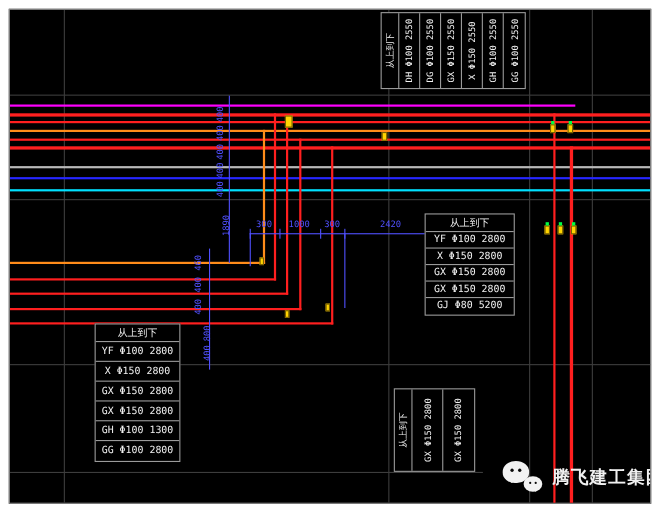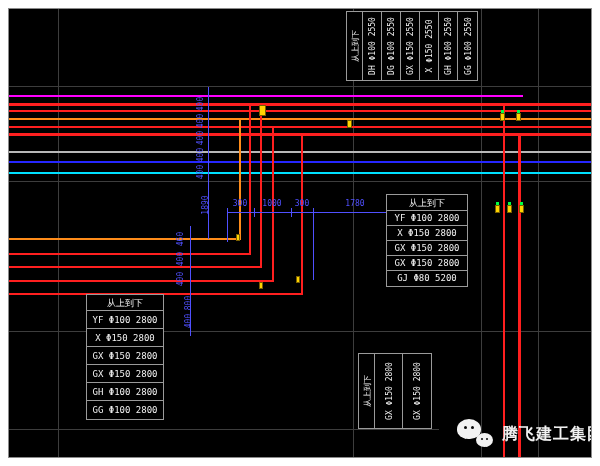--- a/index.html
+++ b/index.html
@@ -120,21 +120,21 @@
     <div class="dimline" style="left:245px;top:199px;width:1px;height:9px;"></div>
     <div class="dimline" style="left:282px;top:199px;width:1px;height:9px;"></div>
     <div class="dimline" style="left:304px;top:199px;width:1px;height:9px;"></div>
     <div class="dimline" style="left:388px;top:199px;width:1px;height:9px;"></div>
     <div class="dimline" style="left:304px;top:203px;width:1px;height:68px;"></div>
     <div class="dimline" style="left:218px;top:203px;width:1px;height:30px;"></div>
 
     <span class="dimlabel" style="left:231px;top:195px;">300</span>
     <span class="dimlabel" style="left:263px;top:195px;">1000</span>
     <span class="dimlabel" style="left:293px;top:195px;">300</span>
-    <span class="dimlabel" style="left:346px;top:195px;">1780</span>
+    <span class="dimlabel" style="left:346px;top:195px;">2420</span>
     <span class="dimlabel rot" style="left:192px;top:95px;">400</span>
     <span class="dimlabel rot" style="left:192px;top:112px;">400</span>
     <span class="dimlabel rot" style="left:192px;top:129px;">400</span>
     <span class="dimlabel rot" style="left:192px;top:146px;">400</span>
     <span class="dimlabel rot" style="left:192px;top:163px;">400</span>
     <span class="dimlabel rot" style="left:197px;top:196px;">1890</span>
     <span class="dimlabel rot" style="left:172px;top:230px;">460</span>
     <span class="dimlabel rot" style="left:172px;top:250px;">400</span>
     <span class="dimlabel rot" style="left:172px;top:270px;">400</span>
     <span class="dimlabel rot" style="left:180px;top:294px;">800</span>
@@ -177,21 +177,21 @@
         </div>
     </div>
 
     <div class="htable t3" style="left:77px;top:285px;width:78px;">
       <div class="thead"><span>从上到下</span></div>
       <div>
           <div class="trow"><span>YF Φ100 2800</span></div>
           <div class="trow"><span>X Φ150 2800</span></div>
           <div class="trow"><span>GX Φ150 2800</span></div>
           <div class="trow"><span>GX Φ150 2800</span></div>
-          <div class="trow"><span>GH Φ100 2800</span></div>
+          <div class="trow"><span>GH Φ100 1300</span></div>
           <div class="trow"><span>GG Φ100 2800</span></div>
         </div>
     </div>
 
     <div class="vtable t4" style="left:349px;top:344px;height:76px;">
       <div class="vhead">
           <span>从上到下</span>
         </div>
       <div style="display:flex;">
           <div class="vcell">

